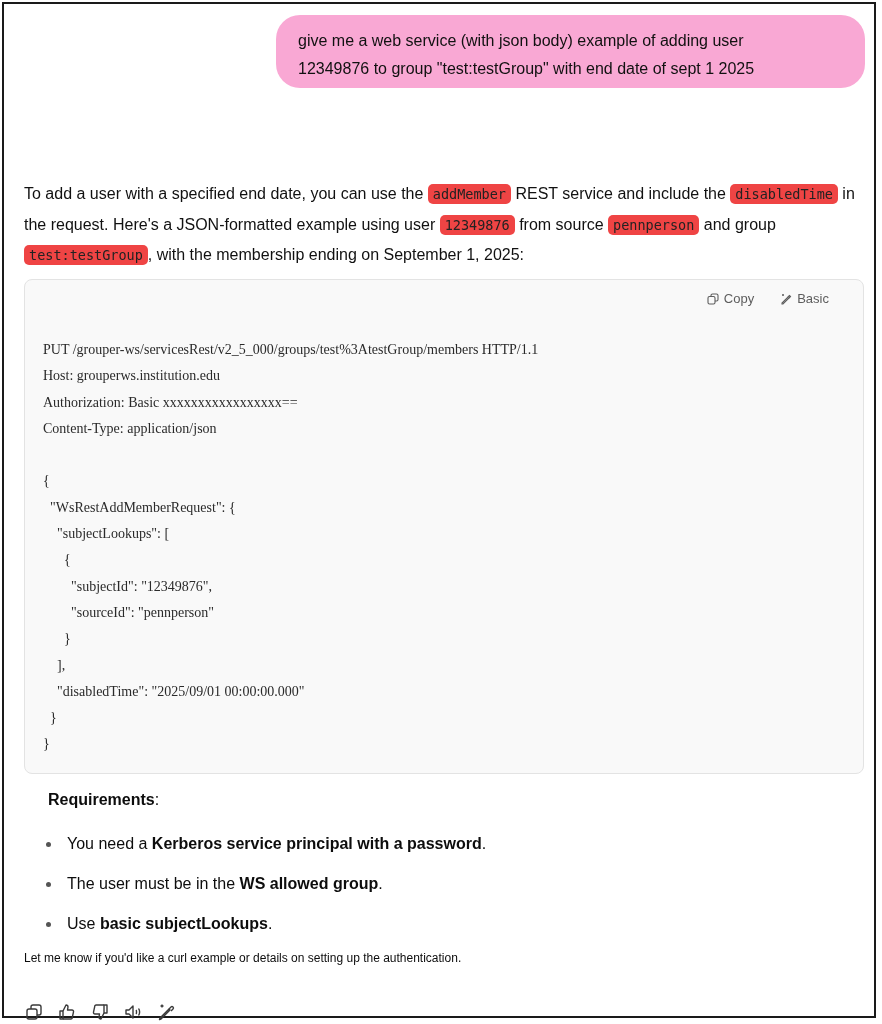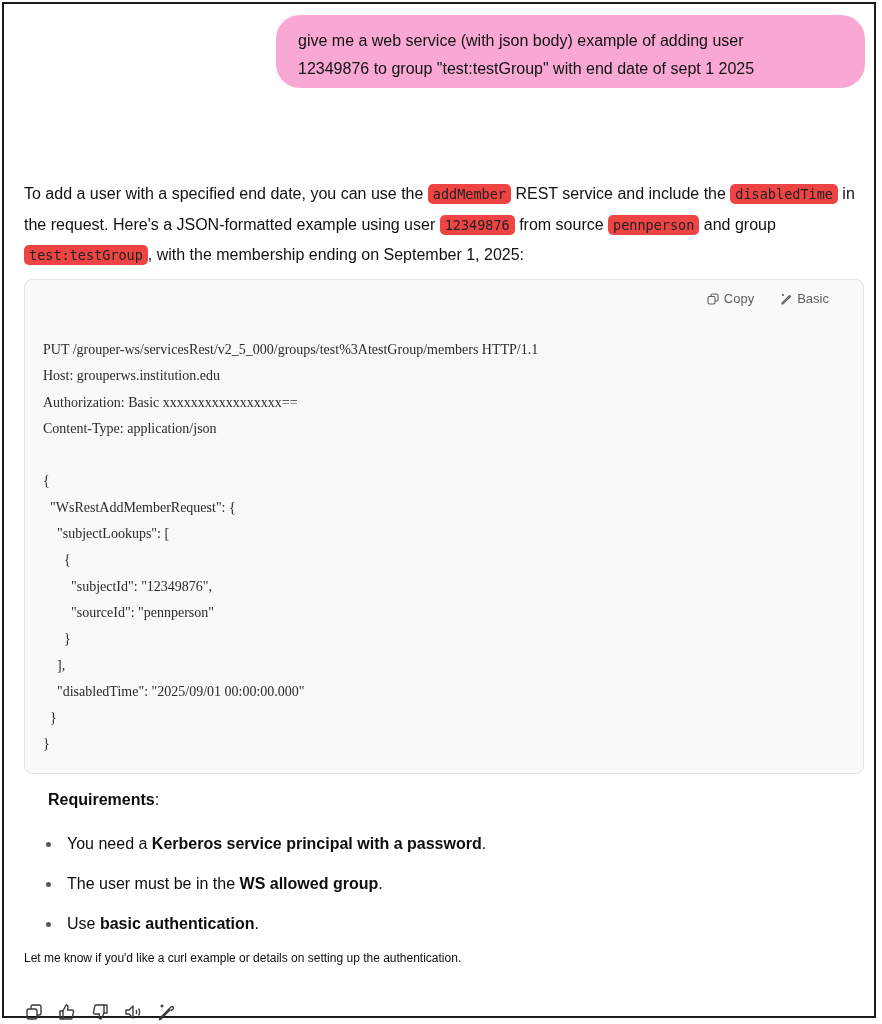--- a/index.html
+++ b/index.html
@@ -80,21 +80,21 @@
     "disabledTime": "2025/09/01 00:00:00.000"
   }
 }</pre>
   </div>
 
   <div class="req-title"><b>Requirements</b><span>:</span></div>
 
   <ul class="reqs">
     <li><span>You need a </span><b>Kerberos service principal with a password</b><span>.</span></li>
     <li><span>The user must be in the </span><b>WS allowed group</b><span>.</span></li>
-    <li><span>Use </span><b>basic authentication</b><span>.</span></li>
+    <li><span>Use </span><b>basic subjectLookups</b><span>.</span></li>
   </ul>
 
   <div class="closing">Let me know if you'd like a curl example or details on setting up the authentication.</div>
 
   <div class="actions">
     <div class="act-btn">
       <svg viewBox="0 0 18 18" fill="none" stroke="#3a3a3a" stroke-width="1.4">
           <rect x="2" y="6" width="10" height="10" rx="2"></rect>
           <path d="M6 6V4a2 2 0 0 1 2-2h6a2 2 0 0 1 2 2v6a2 2 0 0 1-2 2h-2"></path>
         </svg>

